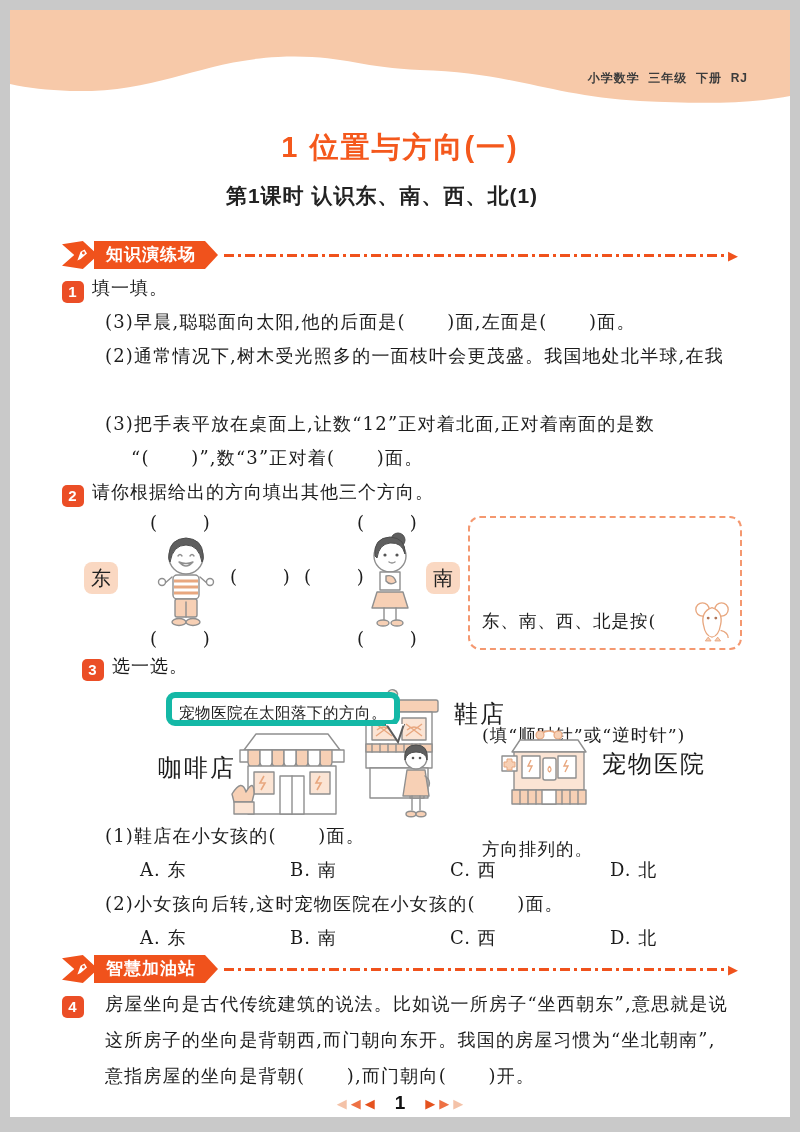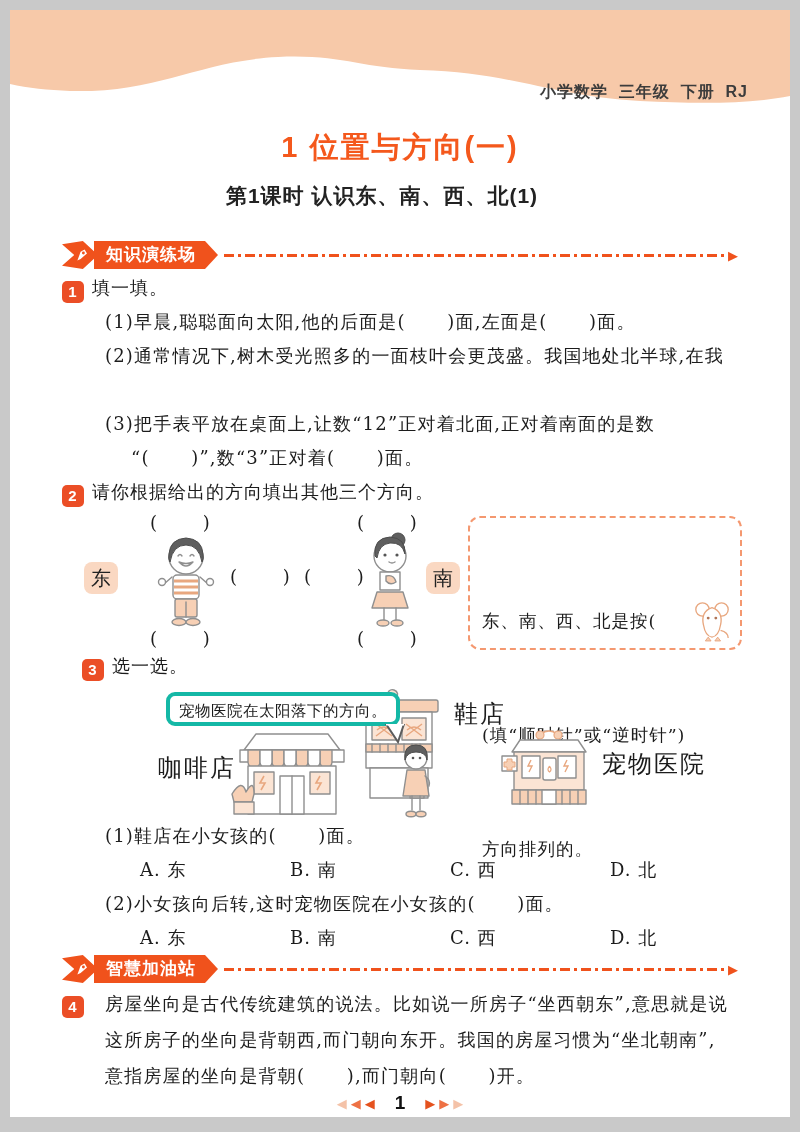--- a/index.html
+++ b/index.html
@@ -2,22 +2,22 @@
 <html><head>
 <meta charset="utf-8">
 <style>
   * { margin:0; padding:0; box-sizing:border-box; }
   html,body { width:800px; height:1132px; }
   body { background:#c9c9c9; font-family:"DejaVu Serif", serif; color:#1c1c1c; }
   .page { position:relative; width:800px; height:1132px; background:#c9c9c9; overflow:hidden; }
   .paper { position:absolute; left:10px; top:10px; width:780px; height:1107px; background:#ffffff; }
 
   .wave { position:absolute; left:0; top:0; width:780px; height:98px; }
-  .book-info { position:absolute; top:72px; right:42px; font-family:"Liberation Sans", sans-serif;
-    font-weight:bold; font-size:16px; color:#3c3c3c; letter-spacing:1px; white-space:pre; }
+  .book-info { position:absolute; top:60px; right:42px; font-family:"Liberation Sans", sans-serif;
+    font-weight:bold; font-size:12px; color:#3c3c3c; letter-spacing:1px; white-space:pre; }
 
   .title { position:absolute; top:118px; left:0; width:780px; text-align:center;
     font-family:"Liberation Sans", sans-serif; font-weight:bold; font-size:29px;
     color:#f4581c; letter-spacing:2px; }
   .subtitle { position:absolute; top:172px; left:0; width:744px; text-align:center;
     font-family:"Liberation Sans", sans-serif; font-weight:bold; font-size:21px;
     color:#222; letter-spacing:1px; }
 
   .banner { position:absolute; left:52px; width:676px; height:30px; display:flex; align-items:center; }
   .banner-icon { width:36px; height:28px; background:#f0521c; flex:0 0 auto;
@@ -43,21 +43,21 @@
 
   .fig-block { position:absolute; left:52px; width:690px; }
   .blank { position:absolute; font-size:18px; letter-spacing:0; white-space:pre; }
   .dirlabel { position:absolute; width:34px; height:32px; background:#fad8c2; border-radius:8px;
     text-align:center; line-height:32px; font-size:20px; color:#222; }
   .tipbox { position:absolute; left:406px; top:10px; width:274px; height:134px;
     border:2px dashed #f49870; border-radius:12px; padding:8px 12px; font-size:17.5px;
     letter-spacing:1px; line-height:38px; white-space:pre; }
   .tip-mouse { position:absolute; right:8px; bottom:6px; width:40px; height:44px; }
 
-  .bubble { position:absolute; left:104px; top:6px; width:234px; height:34px; border:4px solid #14b8a6;
+  .bubble { position:absolute; left:104px; top:6px; width:234px; height:34px; border:6px solid #14b8a6;
     border-radius:9px; background:#fff; text-align:center; line-height:30px; font-size:15.5px;
     letter-spacing:0.5px; z-index:5; }
   .bubble-tail { position:absolute; left:322px; top:38px; z-index:6; }
   .shoplabel { position:absolute; font-size:24px; letter-spacing:2px; white-space:pre; }
   .opt { position:absolute; font-size:18px; letter-spacing:1px; white-space:pre; }
 
   .pagination { position:absolute; left:0; top:1082px; width:780px; display:flex; align-items:center;
     justify-content:center; gap:4px; font-family:"DejaVu Sans", sans-serif; font-size:13px; }
   .pagination .pg-num { font-family:"Liberation Sans", sans-serif; font-weight:bold; font-size:19px;
     color:#111; margin:0 16px; }
@@ -92,21 +92,21 @@
           </svg>
       </div>
       <div class="banner-label">知识演练场</div>
       <div class="banner-line"></div>
       <div class="banner-arrow">▶</div>
     </div>
 
     <div class="prompt-row" style="top:266px;">
       <span class="numbadge">1</span><span class="ptext">填一填。</span>
     </div>
-    <div class="tline" style="top:300px;">(1)早晨,聪聪面向太阳,他的后面是(      )面,左面是(      )面。</div>
+    <div class="tline" style="top:300px;">(3)早晨,聪聪面向太阳,他的后面是(      )面,左面是(      )面。</div>
     <div class="tline" style="top:334px;">(2)通常情况下,树木受光照多的一面枝叶会更茂盛。我国地处北半球,在我</div>
     <div class="tline" style="top:402px;">(3)把手表平放在桌面上,让数“12”正对着北面,正对着南面的是数</div>
     <div class="tline indent2" style="top:436px;">“(      )”,数“3”正对着(      )面。</div>
 
     <div class="prompt-row" style="top:470px;">
       <span class="numbadge">2</span><span class="ptext">请你根据给出的方向填出其他三个方向。</span>
     </div>
 
     <div class="fig-block" style="top:496px; height:160px;">
       <div class="blank" style="left:88px; top:6px;">(        )</div>

